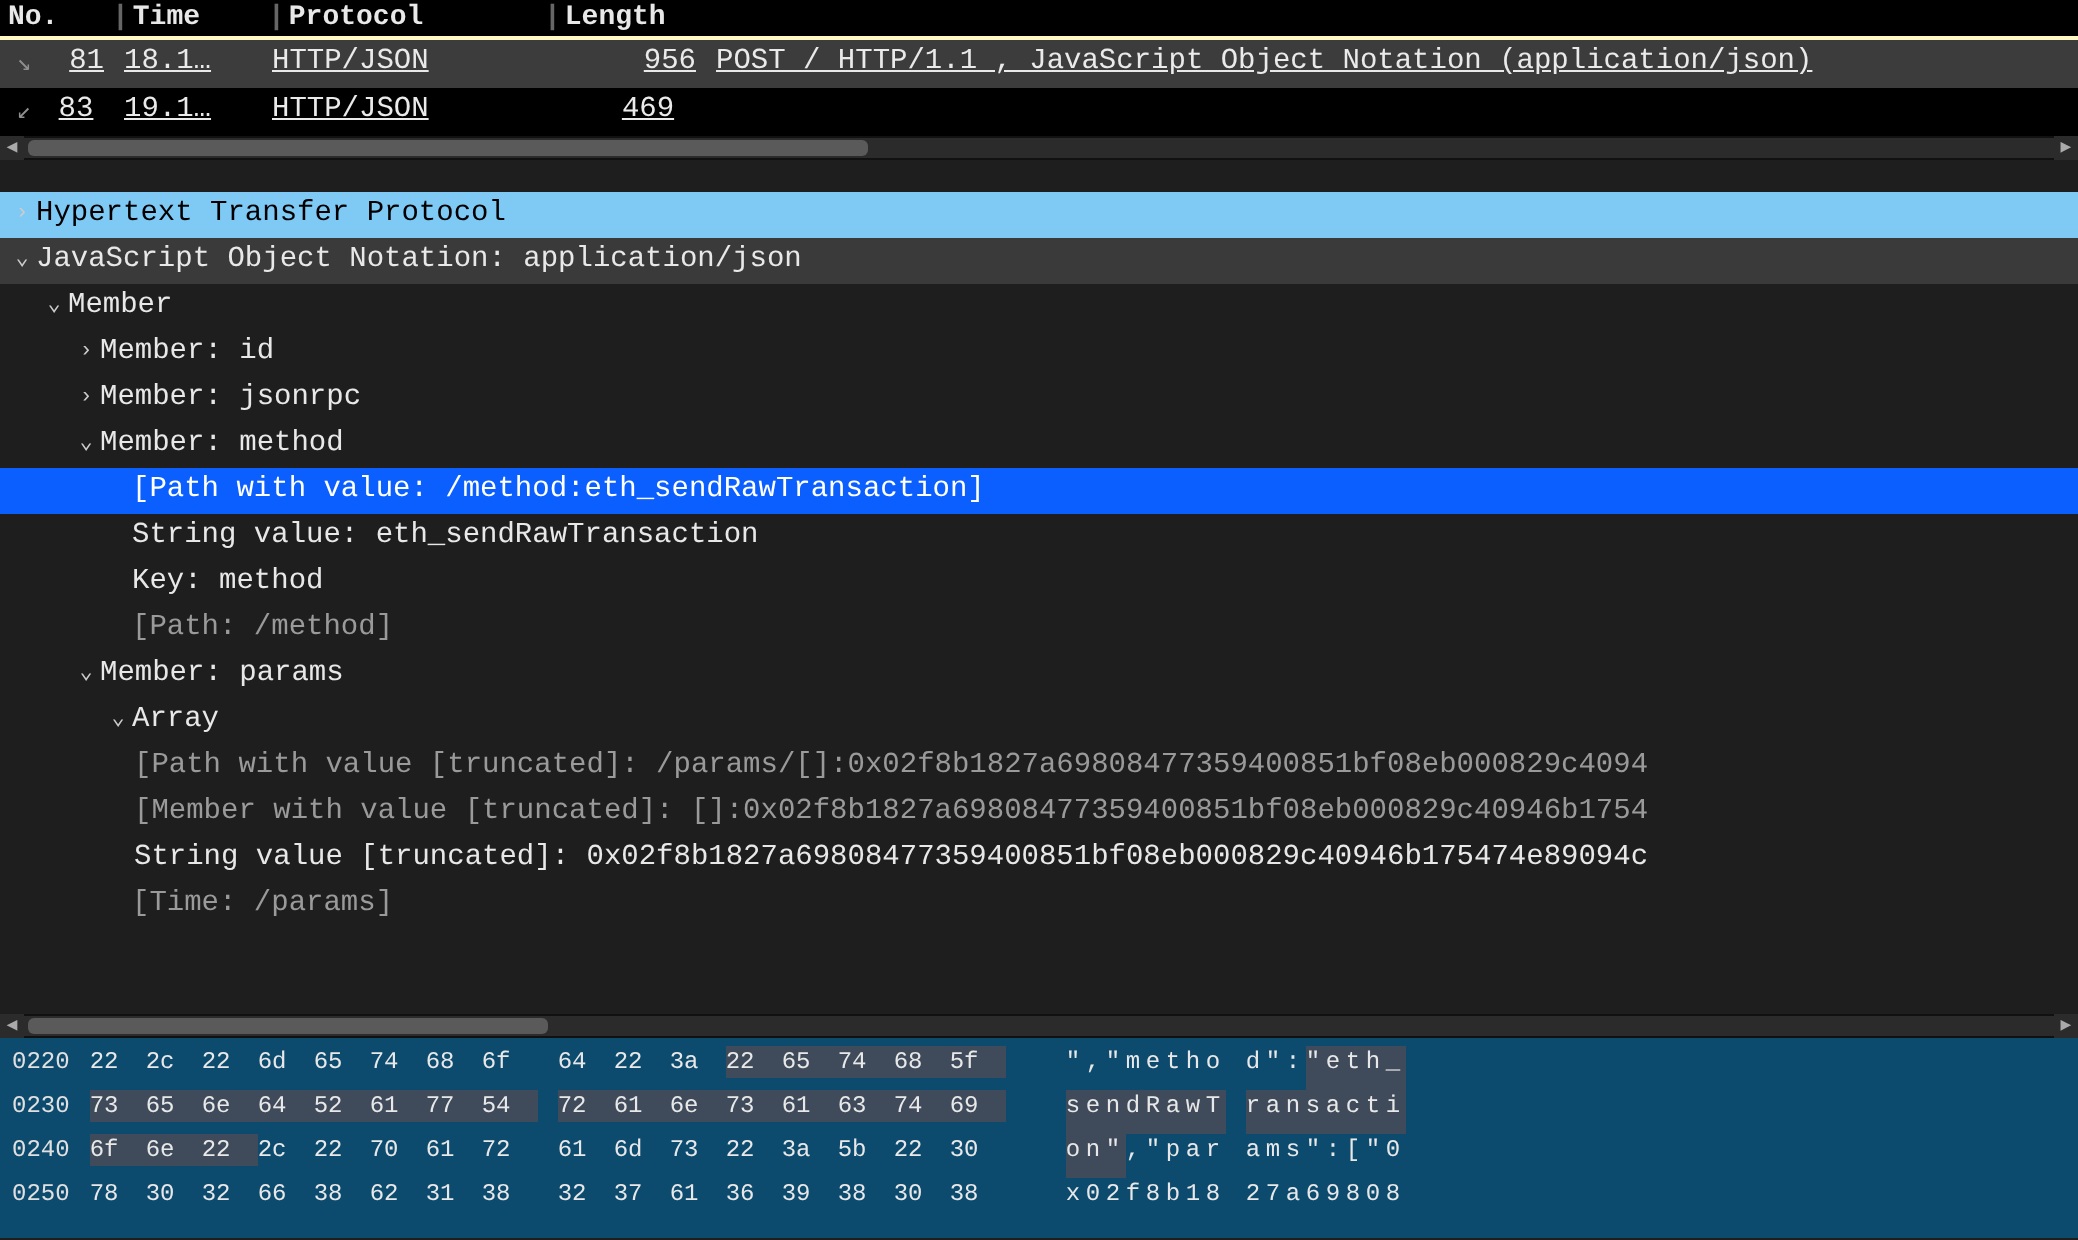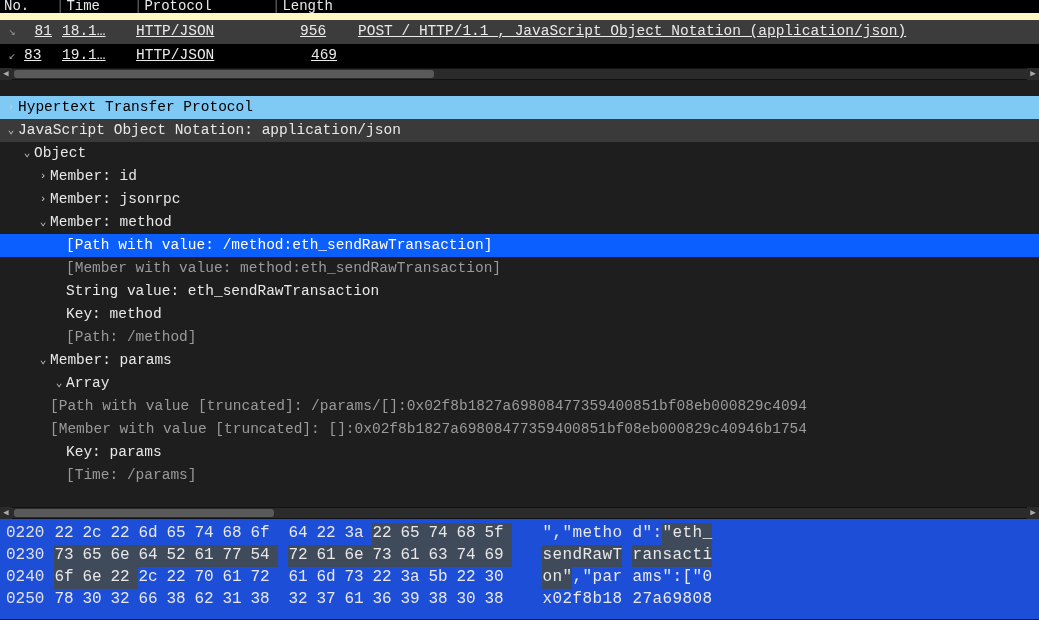--- a/index.html
+++ b/index.html
@@ -9,21 +9,22 @@
     font-family: Menlo, Consolas, "Courier New", monospace;
     font-size: 14.5px;
     color: #e8e8e8;
     line-height: 1.35;
     white-space: nowrap;
   }
   .hdr {
     display: flex; align-items: center;
     background: #000; color: #e8e8e8;
     height: 20px; font-size: 14px;
-    border-bottom: 7px solid #fef9c3;
+    border-bottom: 2px solid #fef9c3;
+    font-weight: bold;
   }
   .hcol { padding: 0 4px; position: relative; }
   .sep { color: #666; margin-right: 2px; }
   .packet-list { background: #000; }
   .prow {
     display: flex; align-items: center; height: 24px;
     color: #eaeaea;
   }
   .prow.sel { background: #3c3c3c; }
   .arrow-col {
@@ -47,32 +48,32 @@
     align-items: center; justify-content: center;
   }
   .details { background: #1e1e1e; padding-top: 4px; height: 427px; overflow: hidden; }
   .drow { height: 23px; display: flex; align-items: center; }
   .drow .tw { display: inline-block; width: 14px; text-align: center; color: #ccc; font-size: 11px; }
   .drow .txt { }
   .i0 { padding-left: 4px; }
   .i1 { padding-left: 20px; }
   .i2 { padding-left: 36px; }
   .i3 { padding-left: 52px; }
-  .i4 { padding-left: 36px; }
+  .i4 { padding-left: 53px; }
   .hl-proto { background: #7fc9f5; color: #000; width: 100%; }
   .hl-proto .txt { color: #000; }
   .subhdr { background: #3a3a3a; width: 100%; }
   .hl-blue {
     background: #0b5fff; color: #fff; width: 100%;
   }
   .hl-blue .txt { color: #ffffff; }
   .gray { color: #9a9a9a; }
   .hex-pane {
-    background: #1d4ed8; padding-top: 4px;
-    font-size: 16px; height: 100px; overflow: hidden;
+    background: #0c4a6e; padding-top: 4px;
+    font-size: 12px; height: 100px; overflow: hidden;
   }
   .hexrow { display: flex; height: 22px; }
   .offset { color: #e0e0e0; padding: 0 10px 0 6px; }
   .hexbytes { }
   .hexbytes .b { display: inline-block; width: 28px; text-align: left; }
   .hexbytes .gap { display: inline-block; width: 10px; }
   .ascii { padding-left: 30px; display: flex; }
   .ascii .ac { display: inline-block; width: 10px; text-align: left; }
   .ascii .gap { display: inline-block; width: 10px; }
   .hl-hex { background: #3f4a5a; }
@@ -87,26 +88,26 @@
   <div class="hcol" style="width:138px"><span class="sep">|</span><span>Protocol</span></div>
   <div class="hcol" style="width:80px"><span class="sep">|</span><span>Length</span></div>
 </div>
 
 <div class="packet-list">
   <div class="prow sel">
     <span class="arrow-col">↘</span>
     <span class="cell" style="width:28px;text-align:right">81</span>
     <span class="cell" style="width:78px;padding-left:10px">18.1…</span>
     <span class="cell" style="width:170px;padding-left:6px">HTTP/JSON</span>
-    <span class="cell" style="width:48px;">956</span>
+    <span class="cell" style="width:48px;text-align:right">956</span>
     <span class="cell" style="flex:1;padding-left:10px">POST / HTTP/1.1 , JavaScript Object Notation (application/json)</span>
   </div>
   <div class="prow">
     <span class="arrow-col">↙</span>
-    <span class="cell" style="width:28px;text-align:left">83</span>
+    <span class="cell" style="width:28px;text-align:center">83</span>
     <span class="cell" style="width:78px;padding-left:10px">19.1…</span>
     <span class="cell" style="width:170px;padding-left:6px">HTTP/JSON</span>
     <span class="cell" style="width:48px;text-align:center">469</span>
   </div>
 </div>
 
 <div class="scrollbar-h">
   <div class="scroll-btn">◀</div>
   <div class="scroll-track">
       <div class="scroll-thumb" style="left:2px;width:420px"></div>
@@ -120,74 +121,70 @@
   <div class="drow hl-proto i0">
     <span class="tw">›</span>
     <span class="txt">Hypertext Transfer Protocol</span>
   </div>
   <div class="drow subhdr i0">
     <span class="tw">⌄</span>
     <span class="txt">JavaScript Object Notation: application/json</span>
   </div>
   <div class="drow i1">
     <span class="tw">⌄</span>
-    <span class="txt">Object</span>
+    <span class="txt">Member</span>
   </div>
   <div class="drow i2">
     <span class="tw">›</span>
     <span class="txt">Member: id</span>
   </div>
   <div class="drow i2">
     <span class="tw">›</span>
     <span class="txt">Member: jsonrpc</span>
   </div>
   <div class="drow i2">
     <span class="tw">⌄</span>
     <span class="txt">Member: method</span>
   </div>
   <div class="drow hl-blue">
     <span class="i3"></span>
       <span class="tw"></span>
     <span class="txt">[Path with value: /method:eth_sendRawTransaction]</span>
   </div>
+  <div class="drow i3">
+    <span class="tw"></span>
+    <span class="txt">String value: eth_sendRawTransaction</span>
+  </div>
+  <div class="drow i3">
+    <span class="tw"></span>
+    <span class="txt">Key: method</span>
+  </div>
   <div class="drow i3 gray">
     <span class="tw"></span>
-    <span class="txt">[Member with value: method:eth_sendRawTransaction]</span>
+    <span class="txt">[Path: /method]</span>
+  </div>
+  <div class="drow i2">
+    <span class="tw">⌄</span>
+    <span class="txt">Member: params</span>
   </div>
   <div class="drow i3">
-    <span class="tw"></span>
-    <span class="txt">String value: eth_sendRawTransaction</span>
-  </div>
-  <div class="drow i3">
-    <span class="tw"></span>
-    <span class="txt">Key: method</span>
-  </div>
-  <div class="drow i3 gray">
-    <span class="tw"></span>
-    <span class="txt">[Path: /method]</span>
-  </div>
-  <div class="drow i2">
-    <span class="tw">⌄</span>
-    <span class="txt">Member: params</span>
-  </div>
-  <div class="drow i3">
     <span class="tw">⌄</span>
     <span class="txt">Array</span>
   </div>
   <div class="drow i4 gray">
     <span class="tw"></span>
     <span class="txt">[Path with value [truncated]: /params/[]:0x02f8b1827a69808477359400851bf08eb000829c4094</span>
   </div>
   <div class="drow i4 gray">
     <span class="tw"></span>
     <span class="txt">[Member with value [truncated]: []:0x02f8b1827a69808477359400851bf08eb000829c40946b1754</span>
   </div>
-  <div class="drow i3">
-    <span class="tw"></span>
-    <span class="txt">Key: params</span>
+  <div class="drow i4">
+    <span class="tw"></span>
+    <span class="txt">String value [truncated]: 0x02f8b1827a69808477359400851bf08eb000829c40946b175474e89094c</span>
   </div>
   <div class="drow i3 gray">
     <span class="tw"></span>
     <span class="txt">[Time: /params]</span>
   </div>
 </div>
 
 <div class="scrollbar-h">
   <div class="scroll-btn">◀</div>
   <div class="scroll-track">

